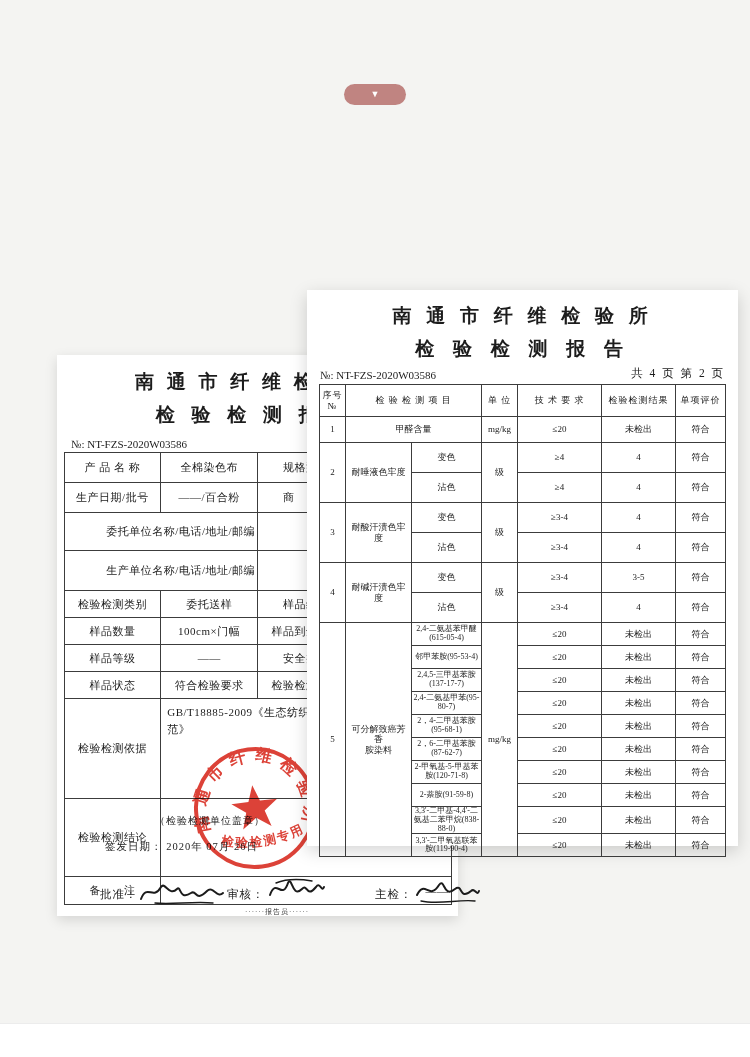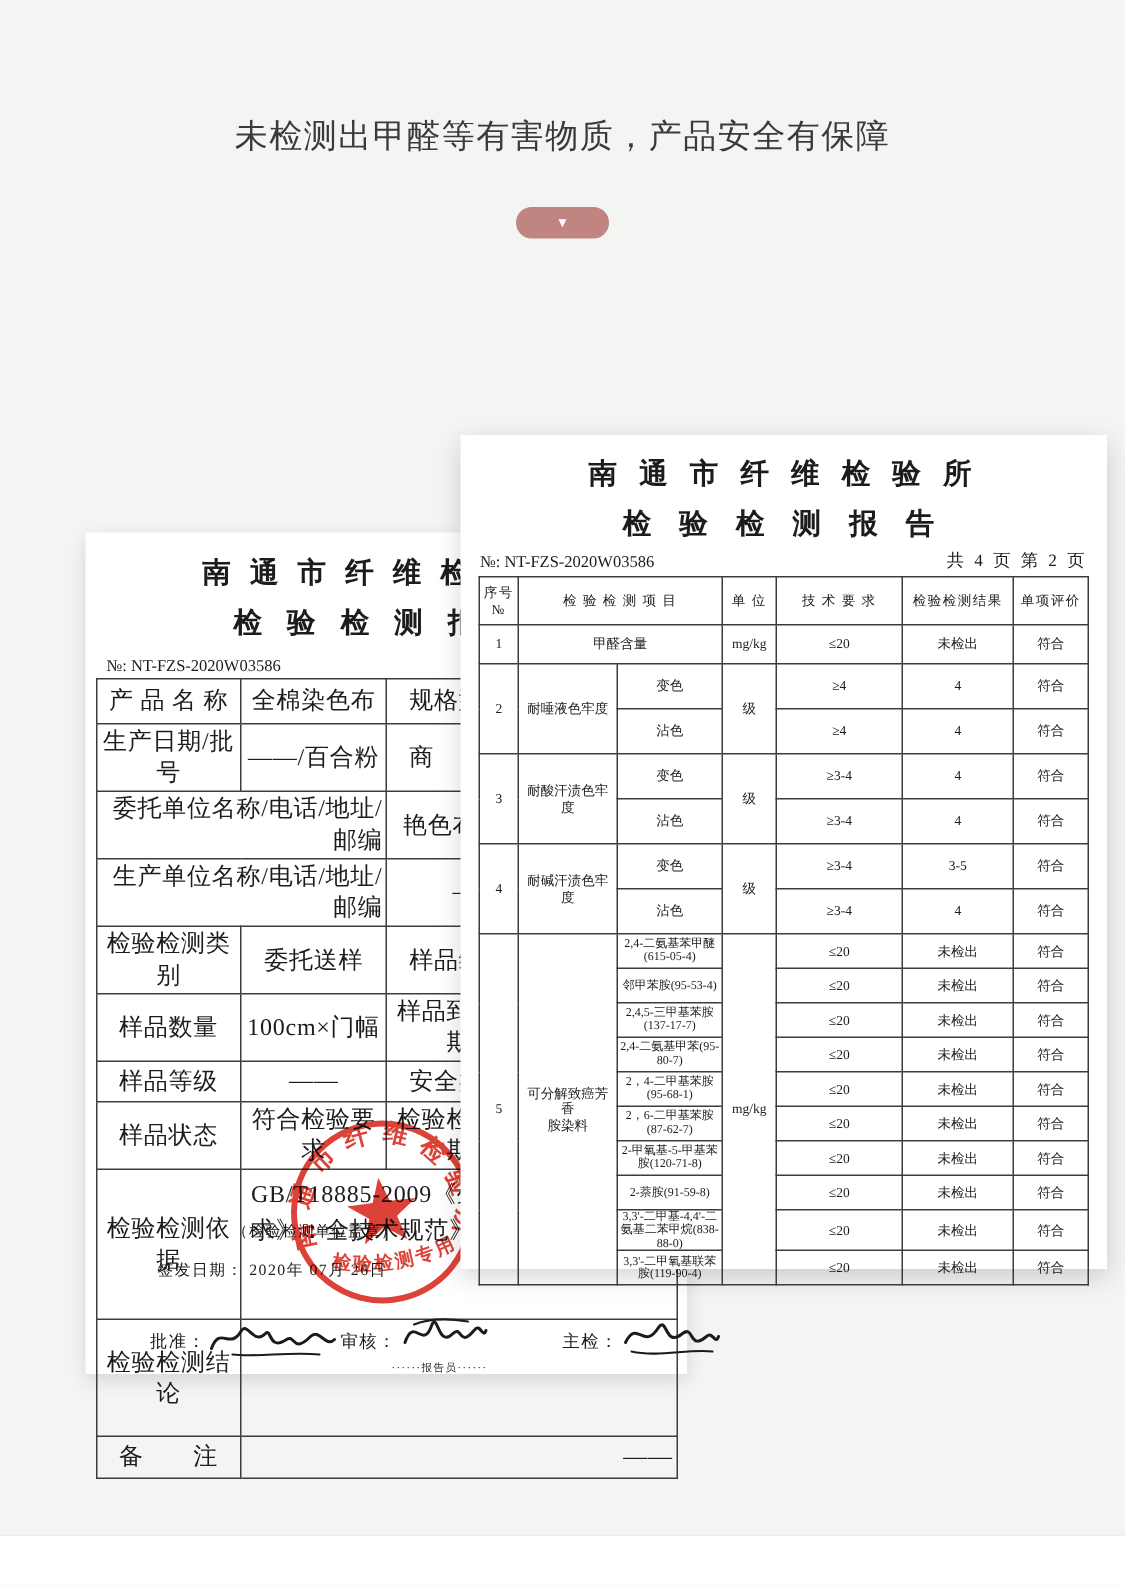--- a/index.html
+++ b/index.html
@@ -39,21 +39,21 @@
   .doc-right .doc-title2 { font-size:19px; letter-spacing:7px; margin-top:7px; }
   .no-line { display:flex; justify-content:space-between; align-items:flex-end; }
   .doc-left  .no-line { margin:10px 10px 2px 14px; }
   .doc-right .no-line { margin:4px 13px 3px 13px; }
   .report-no { font-size:11px; }
   .page-info { font-size:11.5px; letter-spacing:2px; }
   table { border-collapse:collapse; table-layout:fixed; }
   td { border:1px solid #3c3c3c; text-align:center; vertical-align:middle;
        padding:1px 2px; overflow:hidden; }
   
-  .lt { width:388px; margin:2px auto 0 auto; font-size:16px; }
+  .lt { width:388px; margin:2px auto 0 auto; font-size:11px; }
   .lt td { letter-spacing:.5px; }
   .lt tr:nth-child(1) td,.lt tr:nth-child(2) td { height:30px; }
   .lt tr:nth-child(3) td { height:38px; }
   .lt tr:nth-child(4) td { height:40px; }
   .lt tr:nth-child(5) td,.lt tr:nth-child(6) td,
   .lt tr:nth-child(7) td,.lt tr:nth-child(8) td { height:27px; }
   .lt tr:nth-child(9) td { height:100px; }
   .lt tr:nth-child(10) td { height:78px; }
   .lt tr:nth-child(11) td { height:28px; }
   .lt td.lft { text-align:right; padding-left:6px; }
@@ -72,31 +72,30 @@
   .issue-line   { position:absolute; left:48px; top:485px; font-size:10.5px; letter-spacing:1px; }
   .stamp { position:absolute; left:133px; top:388px; width:130px; height:130px;
            transform:rotate(-7deg); opacity:.88; mix-blend-mode:multiply; z-index:3; }
   
   .sig-row { position:absolute; left:0; top:520px; width:100%; height:40px; }
   .sig-label { position:absolute; font-size:11.5px; letter-spacing:1px; top:12px; }
   .sig { position:absolute; }
   .l-approve { left:43px; } .sig-approve { left:78px; top:0; }
   .l-review  { left:170px; } .sig-review { left:205px; top:-2px; }
   .l-chief   { left:318px; } .sig-chief  { left:352px; top:0; }
-  .review-note { position:absolute; left:204px; top:32px; font-size:7px;
+  .review-note { position:absolute; left:188px; top:32px; font-size:7px;
                  letter-spacing:1px; color:#2a2a2a; }
   
   .footer-strip { position:absolute; left:0; bottom:0; width:100%; height:34px;
                   background:#fff; border-top:1px solid #ececec; }
 </style>
 </head>
 <body>
 
 <div class="hero">
-  <div class="hero-sub">未检测出甲醛等有害物质，产品安全有保障</div>
   <button class="pill">
     <span class="arr">▼</span>
   </button>
 </div>
 
 <div class="doc doc-left">
   <div class="doc-title">南 通 市 纤 维 检 验 所</div>
   <div class="doc-title doc-title2">检 验 检 测 报 告</div>
   <div class="no-line">
     <span class="report-no">№: NT-FZS-2020W03586</span>

